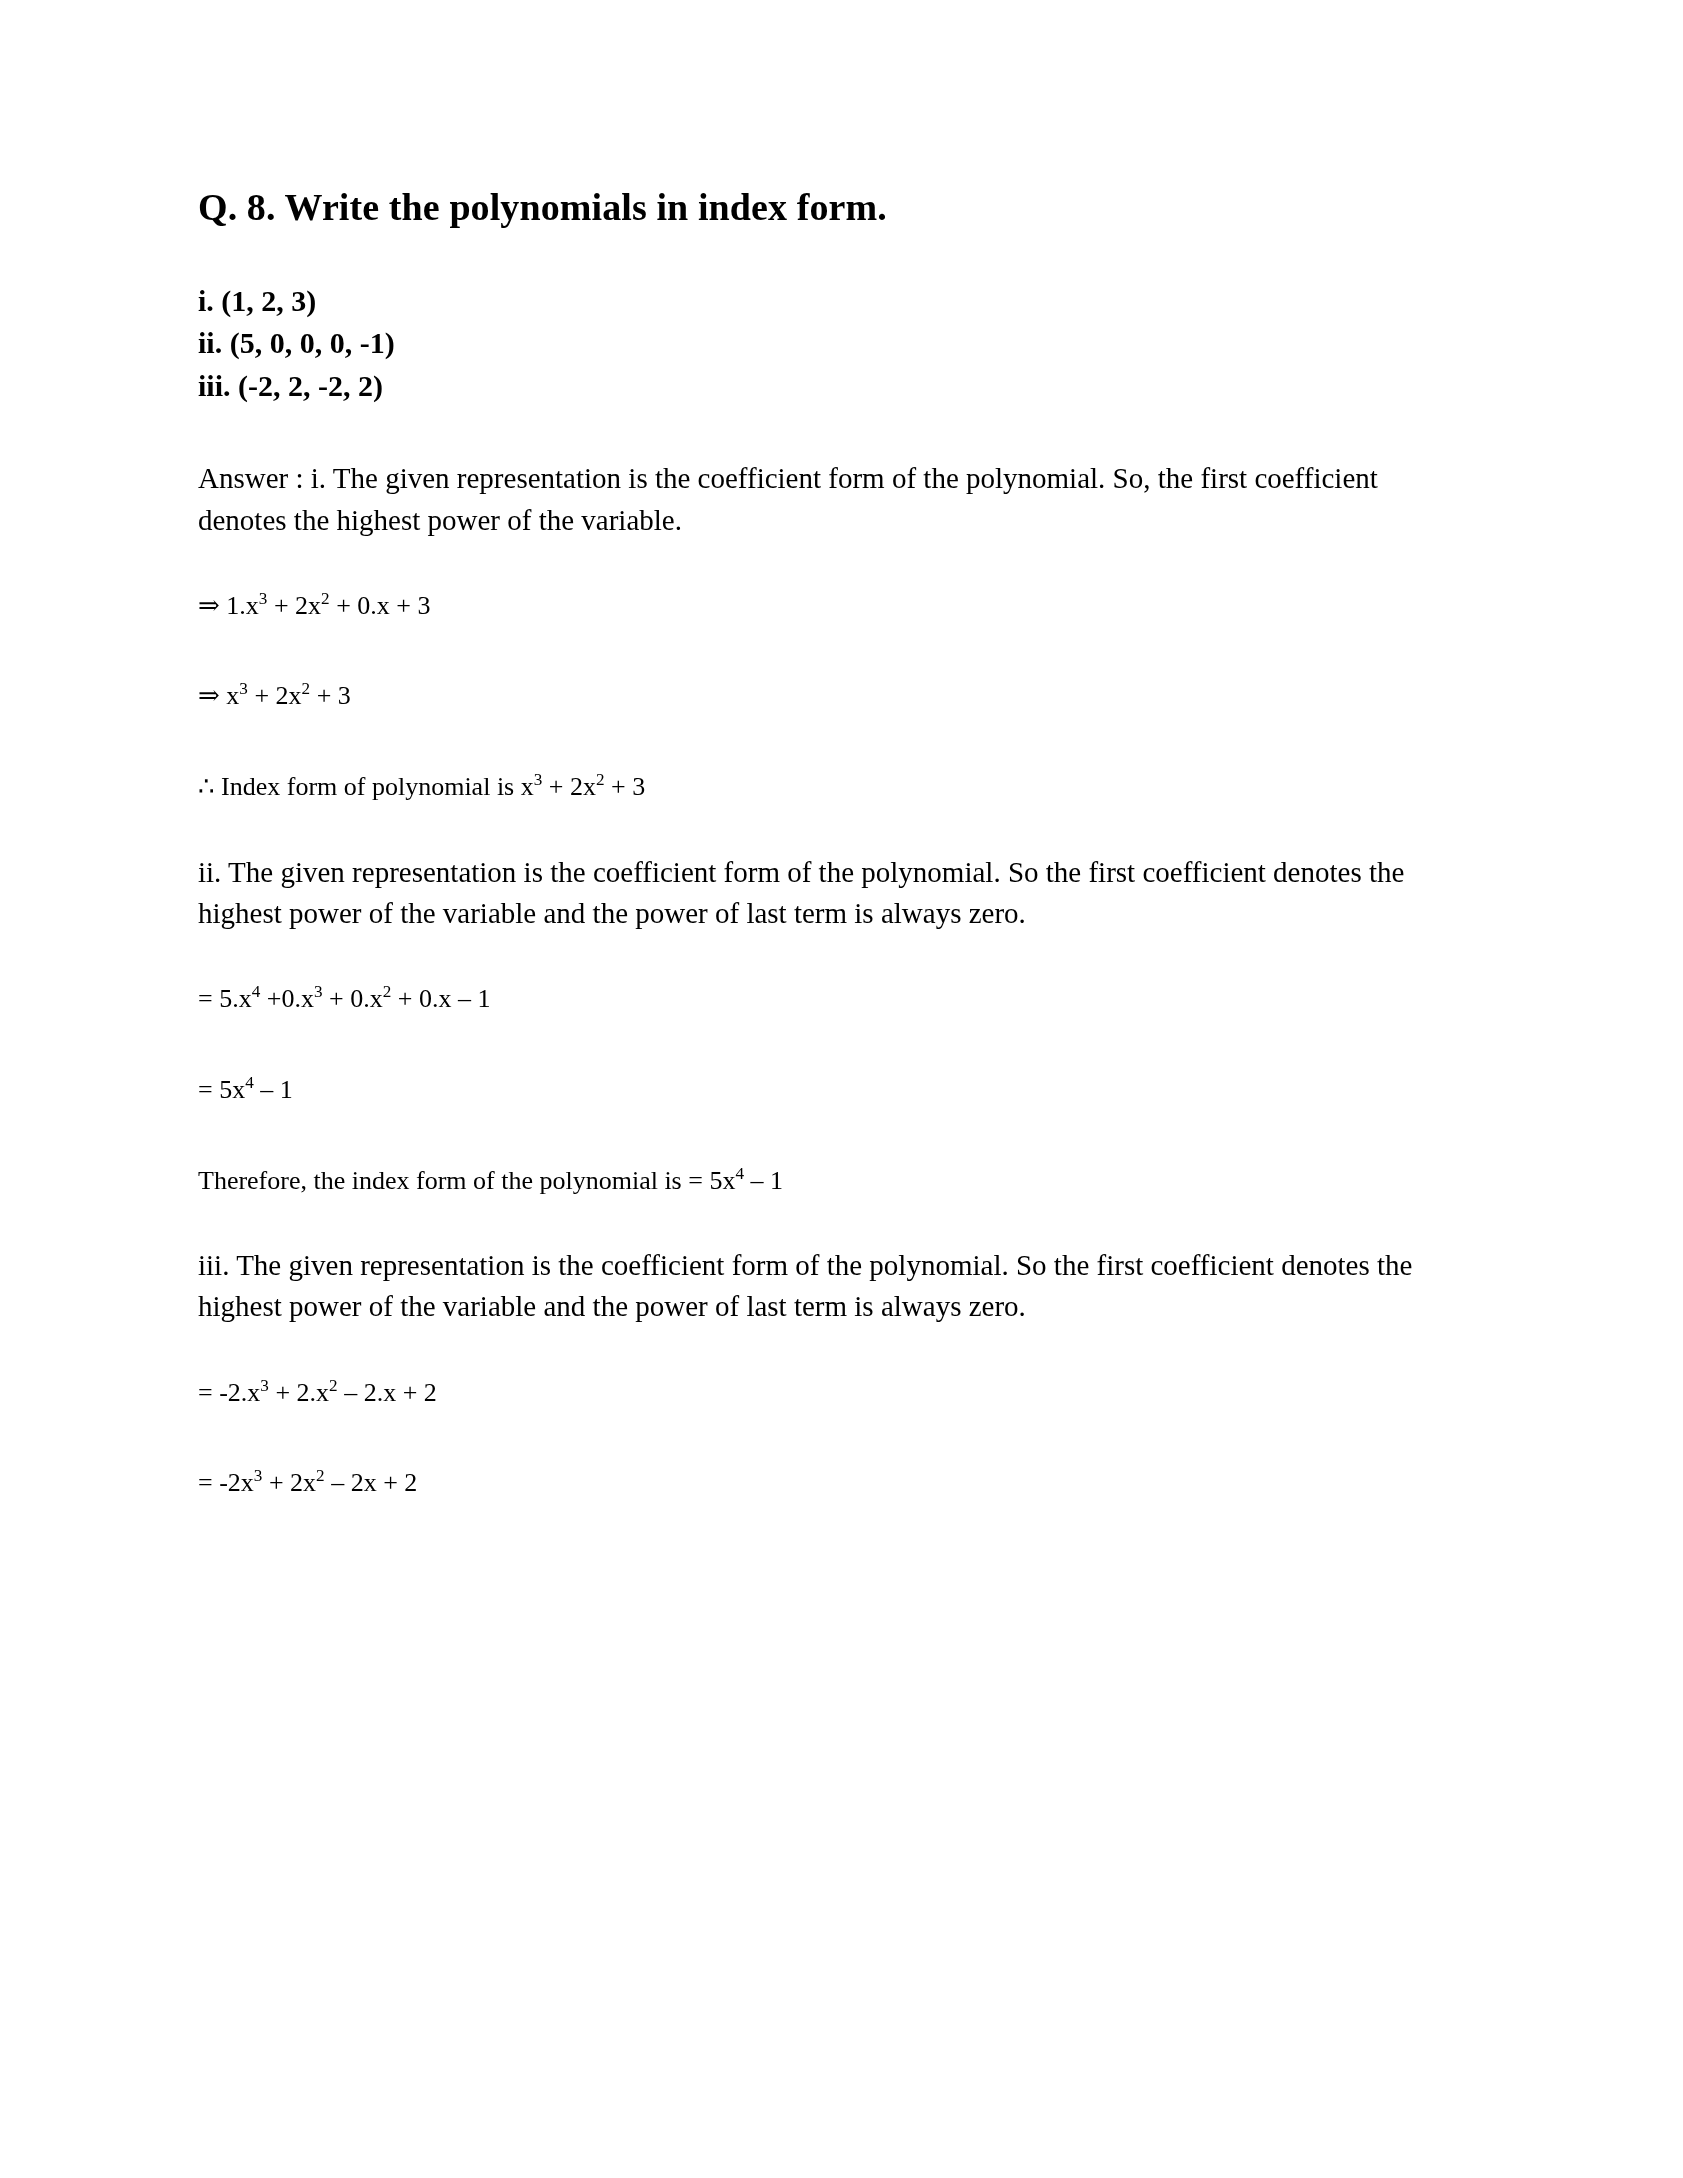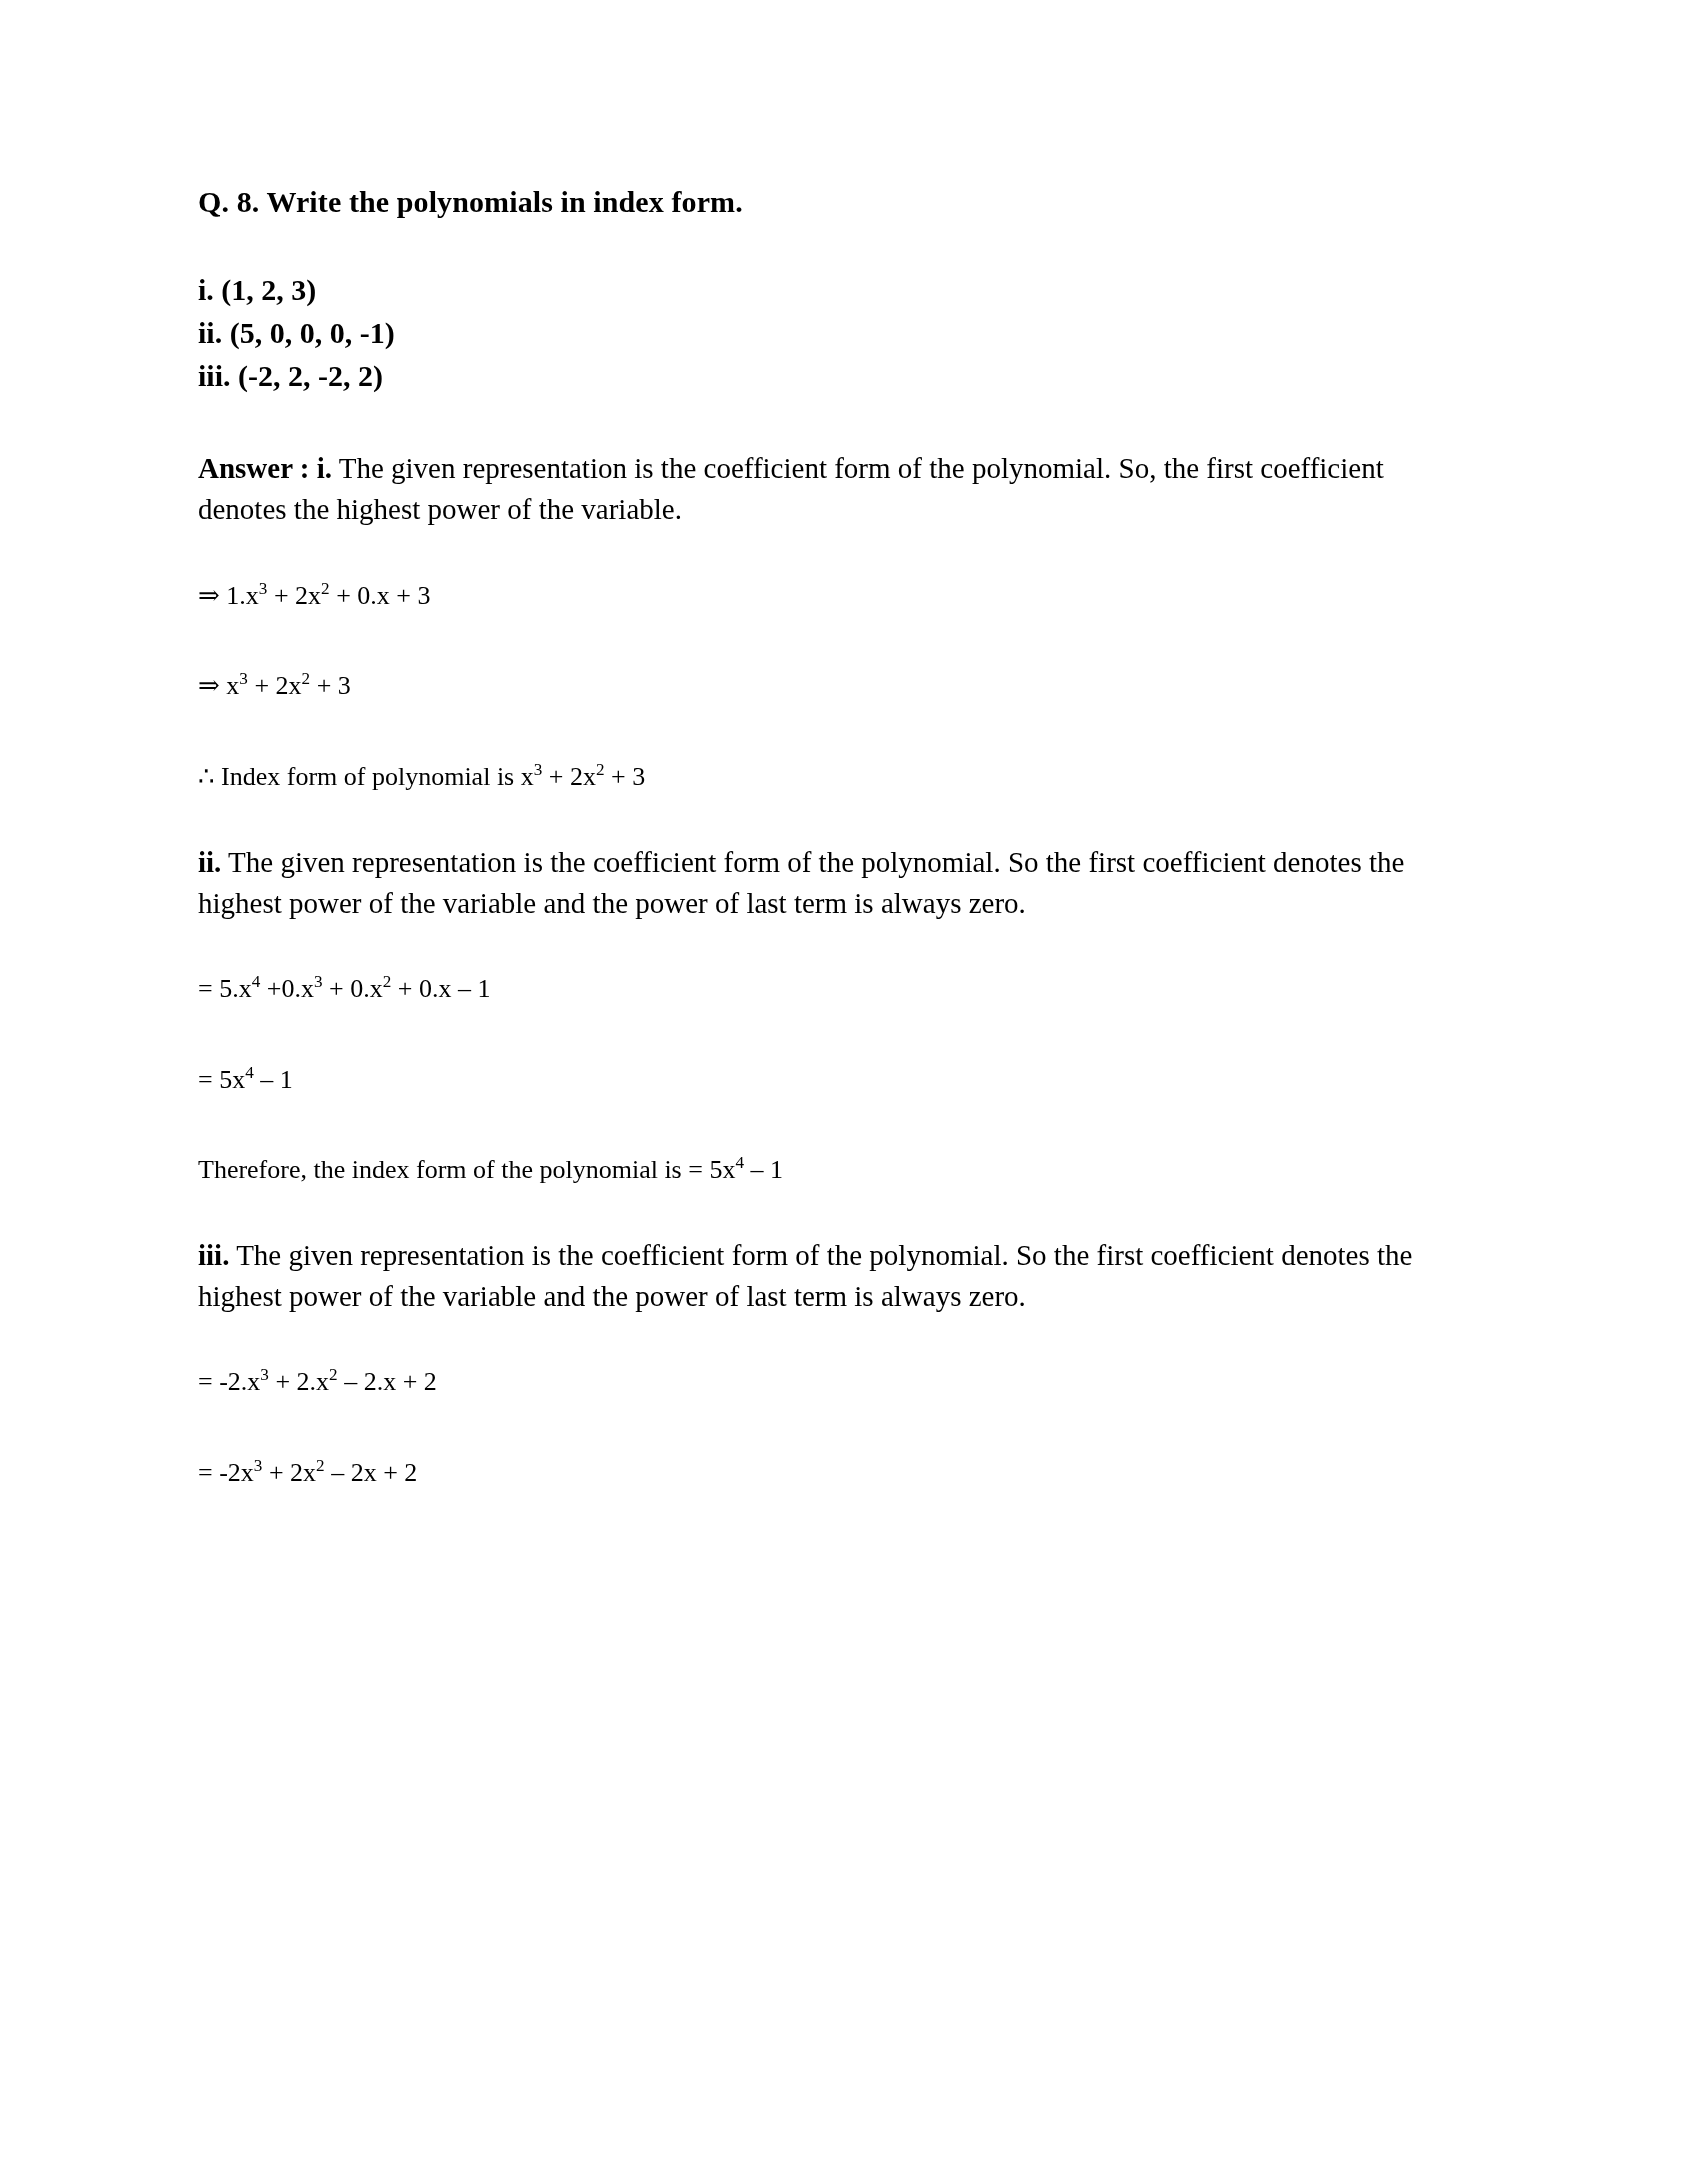--- a/index.html
+++ b/index.html
@@ -21,21 +21,21 @@
     height: 2178px;
     background: #ffffff;
     box-sizing: border-box;
     padding: 183px 208px 0 198px;
   }
   .content {
     width: 1228px;
   }
   
   .q-title {
-    font-size: 30px;
+    font-size: 38px;
     font-weight: bold;
     line-height: 1.28;
     margin: 0 0 48px 0;
     letter-spacing: 0.1px;
   }
   .coef-list {
     margin: 0 0 51px 0;
     padding: 0;
     list-style: none;
   }
@@ -46,21 +46,21 @@
     margin: 0;
     white-space: pre;
   }
   p.para {
     font-size: 29px;
     line-height: 1.42;
     margin: 0 0 46px 0;
     text-align: left;
   }
   .b {
-    font-weight: bold;
+    font-weight: normal;
   }
   .eq {
     font-size: 26px;
     line-height: 1.45;
     margin: 0 0 53px 0;
     white-space: pre-wrap;
   }
   .eq.last {
     margin-bottom: 46px;
   }

